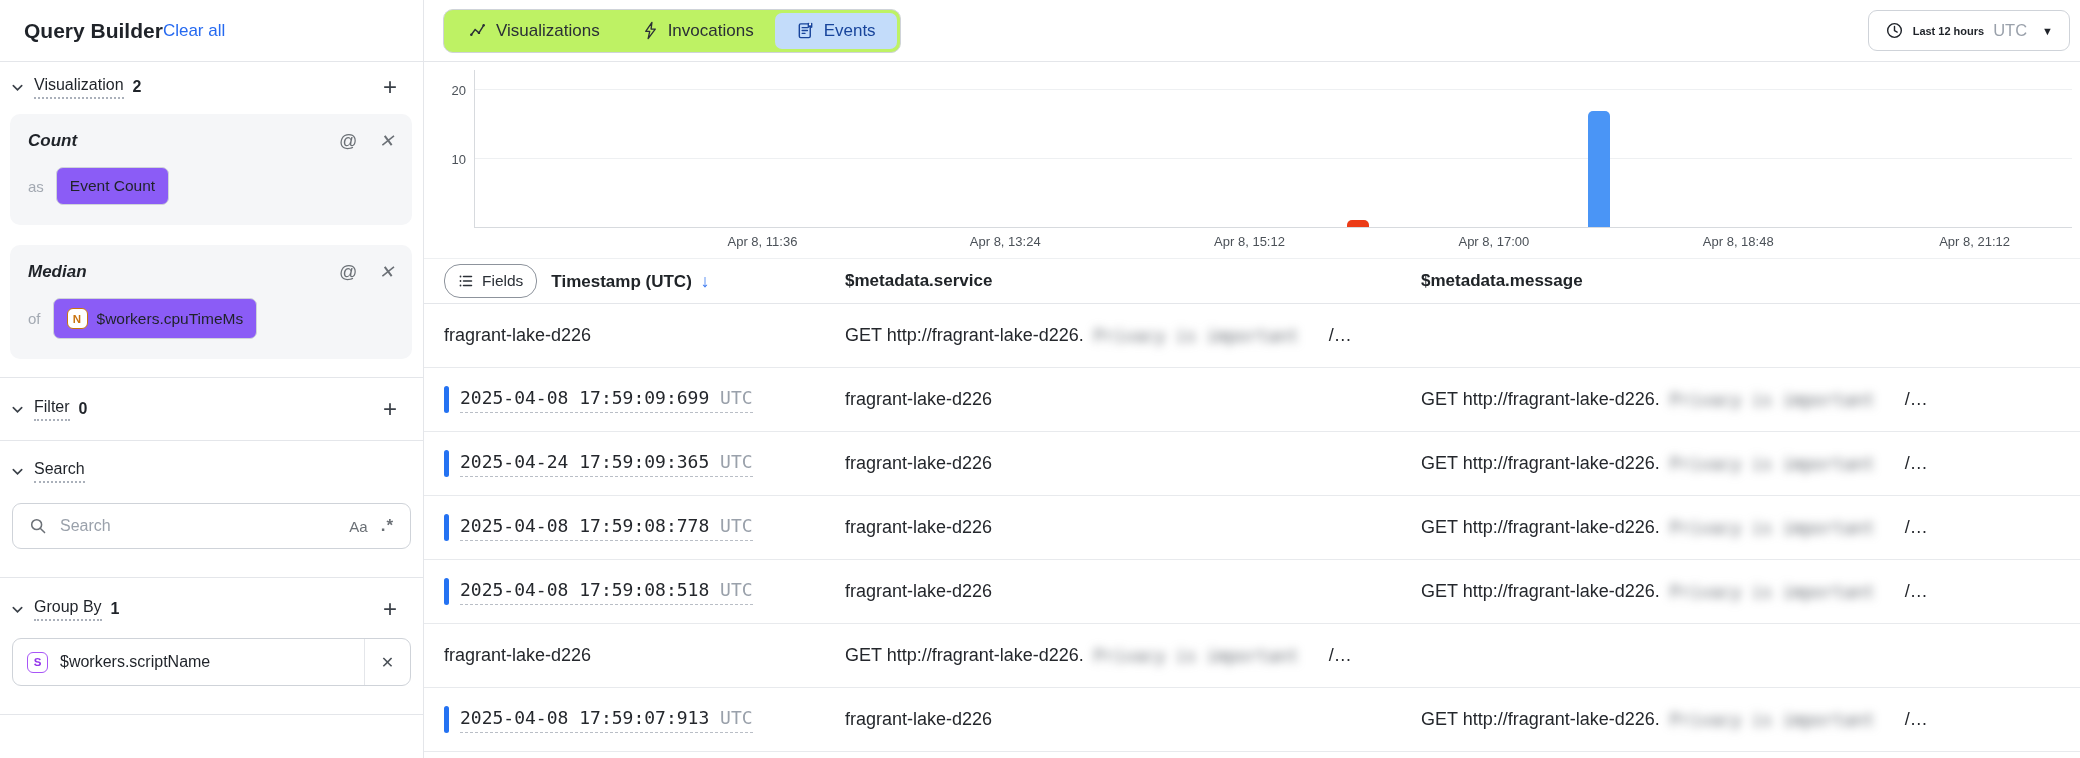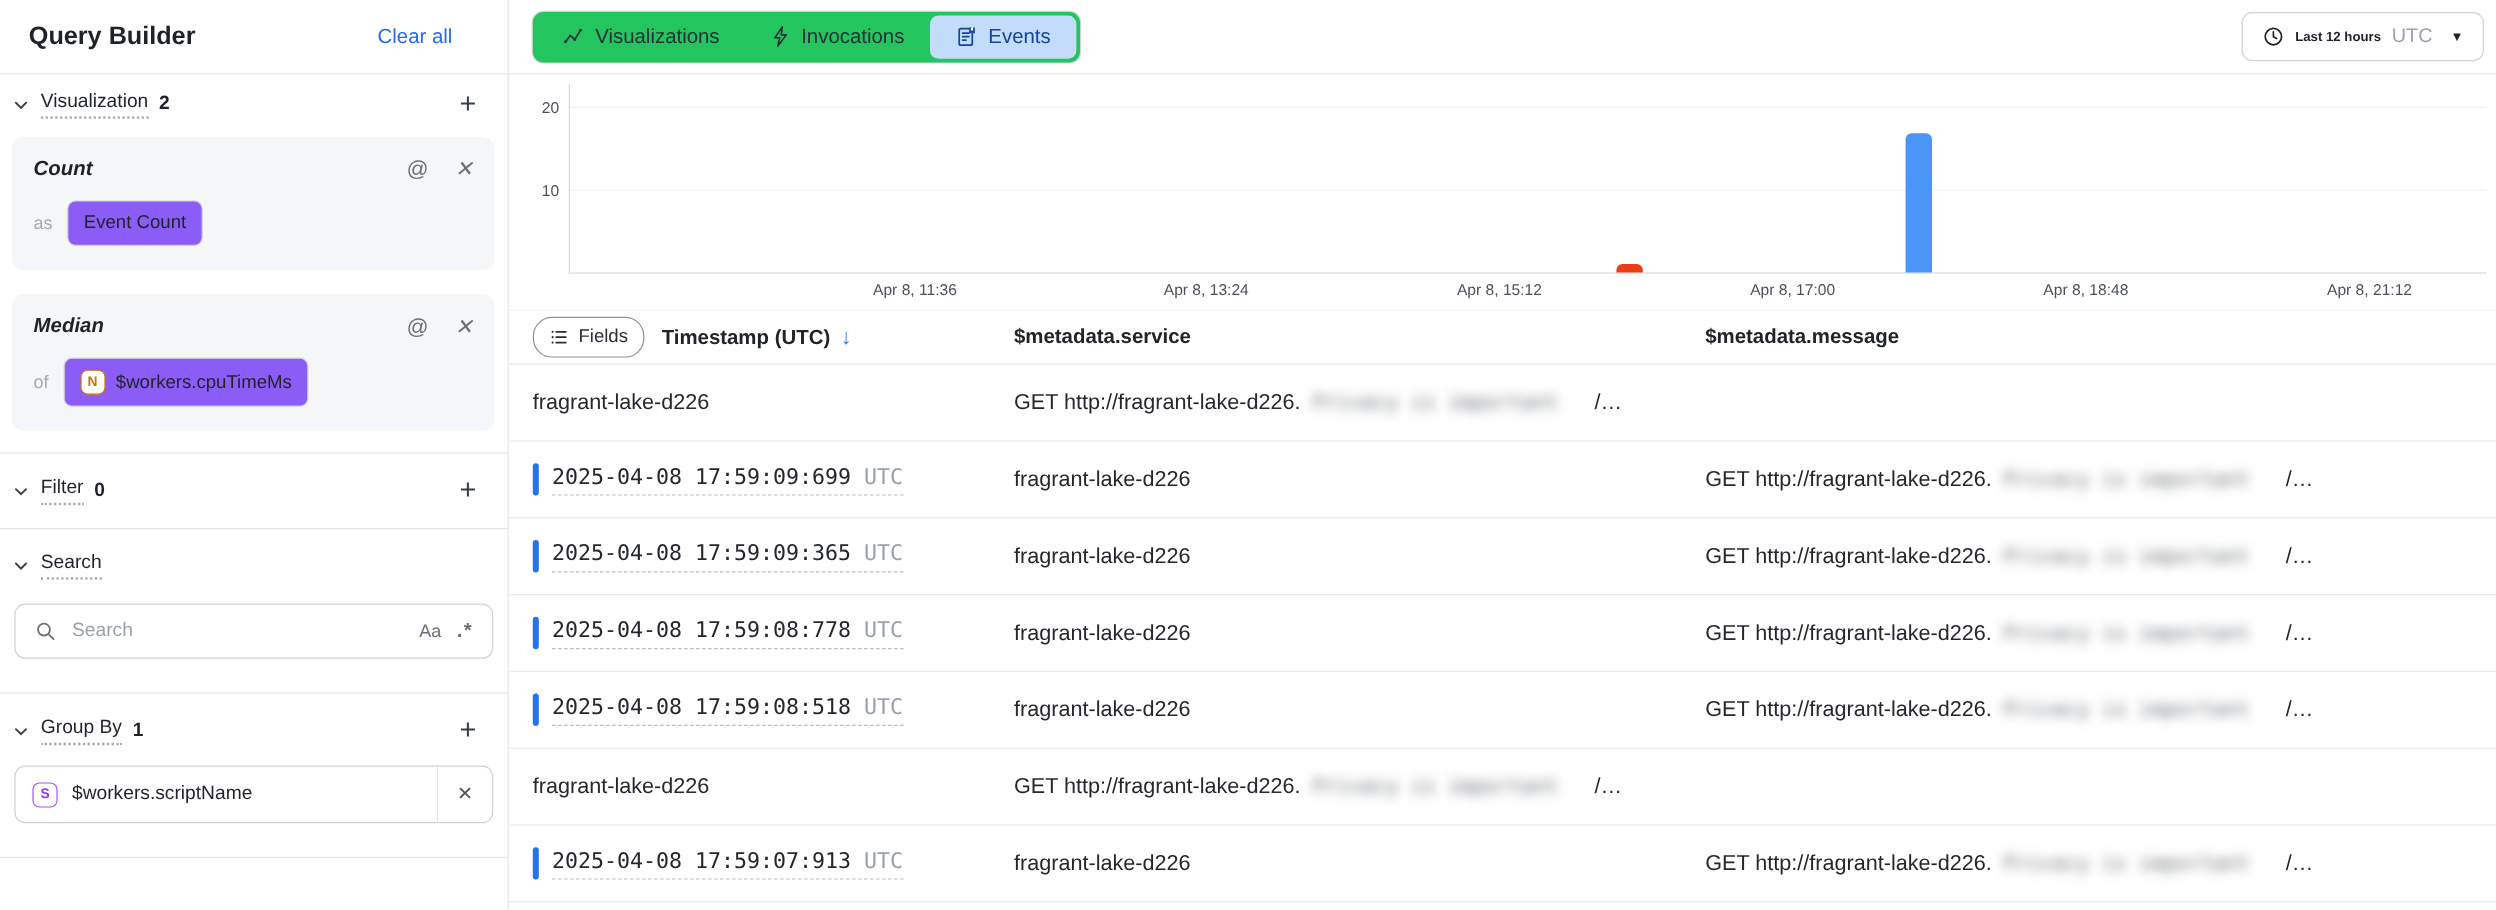--- a/index.html
+++ b/index.html
@@ -8,21 +8,21 @@
     --card:#f5f6f8; --mono-text:#24272c; --bar-blue:#4a95f6; --bar-red:#ec3b17;
     --indicator:#2472f2; --axis:#d7dade; --grid:#eef0f2;
   }
   *{box-sizing:border-box;margin:0;padding:0;}
   html,body{width:2080px;height:758px;overflow:hidden;background:#fff;
     font-family:"Liberation Sans",sans-serif;color:var(--text);}
   .mono{font-family:"DejaVu Sans Mono",monospace;}
 
   
   .sidebar{position:absolute;left:0;top:0;width:424px;height:758px;border-right:1px solid var(--border);background:#fff;}
-  .sb-header{height:62px;border-bottom:1px solid var(--border);display:flex;align-items:center;justify-content:space-between;padding:0 46px 0 24px;}
+  .sb-header{height:62px;border-bottom:1px solid var(--border);display:flex;align-items:center;padding:0 46px 0 24px;}
   .sb-title{font-size:21px;font-weight:700;}
   .clear-all{font-size:17px;color:var(--blue);cursor:pointer;}
   .section-row{display:flex;align-items:center;gap:9px;padding:0 26px 0 10px;height:50px;}
   .section-row .label{font-size:16px;border-bottom:2px dotted #aab0ba;padding-bottom:3px;}
   .section-row .count{font-size:16px;font-weight:700;}
   .section-row .spacer{flex:1;}
   .plus{font-size:24px;font-weight:300;color:#3a4048;line-height:1;cursor:pointer;}
   .chev{display:inline-flex;color:#3a4048;cursor:pointer;}
   .card{background:var(--card);border-radius:10px;margin:2px 11px 0 10px;padding:17px 18px 20px 18px;}
   .card + .card{margin-top:20px;}
@@ -44,21 +44,21 @@
   .search-box input::placeholder{color:#9aa1ab;}
   .mini-tool{color:#6b7076;font-size:15px;cursor:pointer;}
   .mini-tool.regex{font-size:17px;font-weight:700;letter-spacing:1px;}
   .gb-chip{margin:4px 12px 22px 12px;height:48px;border:1px solid var(--border-strong);border-radius:9px;display:flex;align-items:center;padding:0 0 0 14px;gap:12px;font-size:16px;}
   .gb-chip .gb-label{flex:1;}
   .gb-close{width:46px;height:100%;display:flex;align-items:center;justify-content:center;border-left:1px solid var(--border);color:#4b5158;font-size:16px;cursor:pointer;}
 
   
   .main{position:absolute;left:424px;top:0;right:0;height:758px;}
   .toolbar{height:62px;border-bottom:1px solid var(--border);display:flex;align-items:center;justify-content:space-between;padding:0 10px 0 19px;}
-  .tab-group{display:flex;border:1px solid var(--border-strong);border-radius:10px;padding:3px;background:#22c55e;}
+  .tab-group{display:flex;border:1px solid var(--border-strong);border-radius:10px;padding:3px;background:#bef264;}
   .tab{display:flex;align-items:center;gap:9px;padding:8px 21px;font-size:17px;color:#2a2f36;border-radius:7px;cursor:pointer;white-space:nowrap;}
   .tab.active{background:var(--tab-bg);color:var(--tab-text);font-weight:500;}
   .time-btn{display:flex;align-items:center;gap:9px;border:1px solid var(--border-strong);border-radius:9px;height:41px;padding:0 16px;cursor:pointer;}
   .time-btn .t-label{font-size:11px;font-weight:700;}
   .time-btn .t-tz{font-size:16.5px;color:var(--gray);}
   .caret{font-size:11px;color:#1f2329;margin-left:6px;}
 
   
   .chart{position:relative;height:196px;}
   .plot{position:absolute;left:50px;right:8px;top:8px;bottom:30px;border-left:1px solid var(--axis);border-bottom:1px solid var(--axis);}
@@ -308,21 +308,21 @@
     <div class="cell-mono msg">
       <span class="m-pre">GET http://fragrant-lake-d226.</span>
       <span class="blurred mono">Privacy is important</span>
       <span class="m-suf">/…</span>
     </div>
   </div>
 
   <div class="trow">
     <div class="cell-ts">
       <span class="ind"></span>
-      <span class="ts-link mono"><span class="ts">2025-04-08 17:59:09:365</span> <span class="ts-tz">UTC</span></span>
+      <span class="ts-link mono"><span class="ts">2025-04-24 17:59:09:365</span> <span class="ts-tz">UTC</span></span>
     </div>
     <div class="cell-mono svc">fragrant-lake-d226</div>
     <div class="cell-mono msg">
       <span class="m-pre">GET http://fragrant-lake-d226.</span>
       <span class="blurred mono">Privacy is important</span>
       <span class="m-suf">/…</span>
     </div>
   </div>
 
   <div class="trow">

